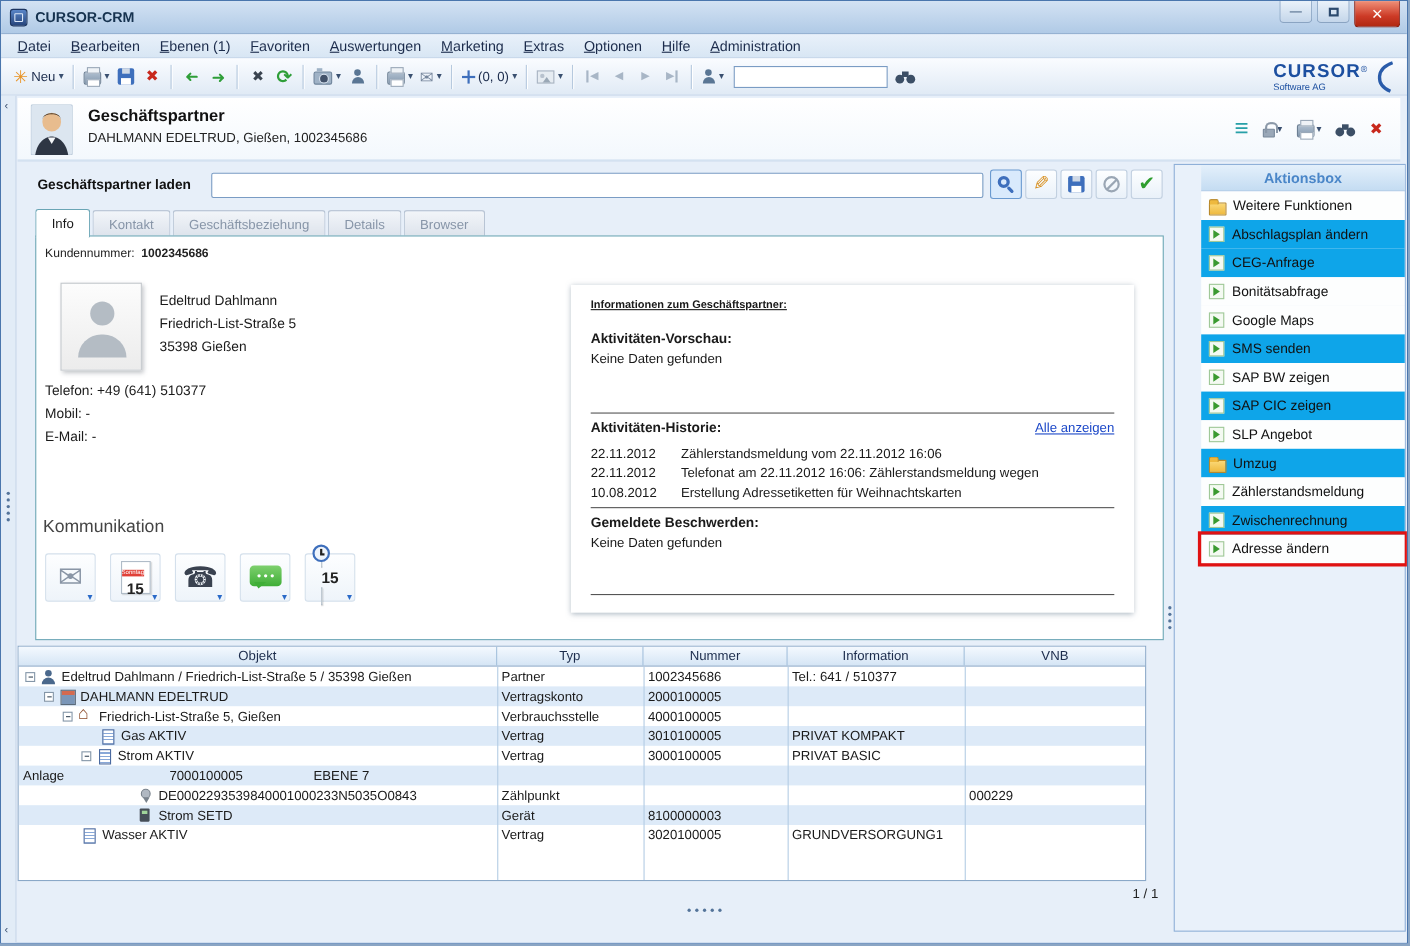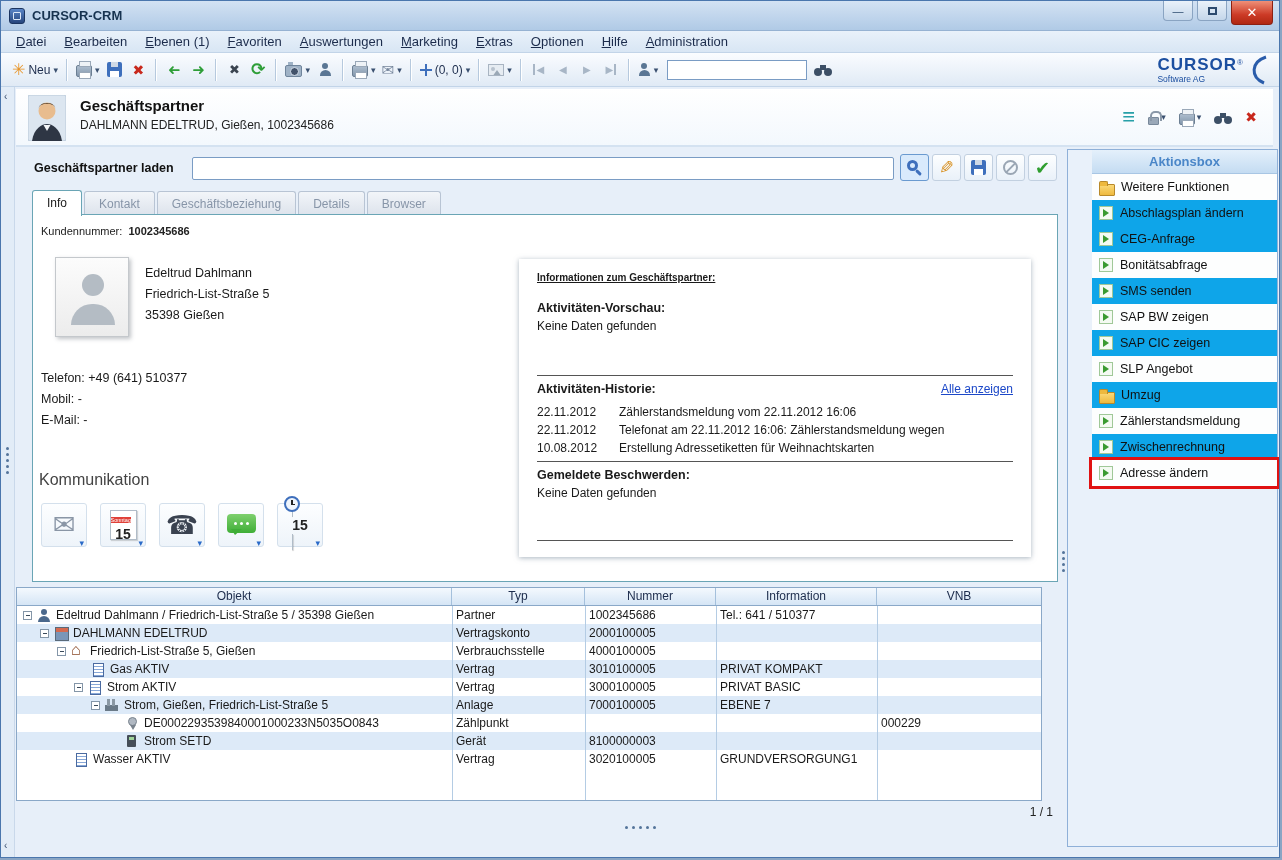--- a/index.html
+++ b/index.html
@@ -114,21 +114,21 @@
   .tab.active { background:#fff; color:#1a1a1a; border-color:#6aa5b5; top:1px; padding-bottom:6px; z-index:3; }
 
   
   .content { position:absolute; left:16px; top:63px; width:1026px; height:368px; background:#fff; border:1px solid #6aa5b5; z-index:2; }
   .kdn { position:absolute; left:8px; top:10px; font-size:11px; color:#222; }
   .kdn b { font-weight:bold; }
   .photo { position:absolute; left:22px; top:42px; width:74px; height:80px; background:linear-gradient(#fcfcfc,#ececec); border:1px solid #c4c8cc; box-shadow:2px 2px 4px rgba(80,90,100,.35); }
   .photo::before { content:""; position:absolute; left:26px; top:16px; width:22px; height:22px; border-radius:50%; background:#b4bcc4; }
   .photo::after { content:""; position:absolute; left:15px; bottom:11px; width:44px; height:21px; border-radius:22px 22px 0 0; background:#b4bcc4; }
   .addr { position:absolute; left:112px; top:48px; font-size:12.5px; line-height:21px; color:#1a1a1a; }
-  .contact { position:absolute; left:8px; top:130px; font-size:12.5px; line-height:21px;margin-top:23px; }
+  .contact { position:absolute; left:8px; top:130px; font-size:12.5px; line-height:21px; }
   .komm-label { position:absolute; left:6px; top:256px; font-size:16px; color:#444; }
   .comm-row { position:absolute; left:8px; top:288px; display:flex; gap:13px; }
   .comm-btn { width:46px; height:44px; background:linear-gradient(#fdfeff,#eef4fa); border:1px solid #d4e0ec; border-radius:3px; display:flex; align-items:center; justify-content:center; position:relative; cursor:default; }
   .comm-dd { position:absolute; right:2px; bottom:-2px; font-size:9px; color:#2a6ac8; }
   .comm-dd::before { content:"▾"; }
   .g-mail-big::before { content:"✉"; color:#8a96a6; font-size:27px; }
   .mini-cal { width:27px; height:30px; background:#fff; border:1px solid #b0bcc8; box-shadow:1px 1px 1px rgba(0,0,0,.15); }
   .mini-cal .head { height:9px; background:#e04038; color:#fff; font-size:5.5px; line-height:9px; text-align:center; overflow:hidden; }
   .mini-cal .day { font-size:14px; font-weight:bold; text-align:center; color:#222; line-height:19px; }
   .i-sms { width:29px; height:19px; background:linear-gradient(#7ed06e,#3fae37); border-radius:4px; position:relative; margin-bottom:4px; }
@@ -533,25 +533,20 @@
                 <span class="ticon icon-contract"></span>
                 <span>Strom AKTIV</span>
               </div>
               <div class="cell c-typ">Vertrag</div>
               <div class="cell c-nummer">3000100005</div>
               <div class="cell c-info">PRIVAT BASIC</div>
               <div class="cell c-vnb"></div>
             </div>
 
             <div class="trow i1" style="--ind: 4;">
-              <div class="cell c-objekt">
-                <span class="exp"></span>
-                <span class="ticon icon-plant"></span>
-                <span>Strom, Gießen, Friedrich-List-Straße 5</span>
-              </div>
               <div class="cell c-typ">Anlage</div>
               <div class="cell c-nummer">7000100005</div>
               <div class="cell c-info">EBENE 7</div>
               <div class="cell c-vnb"></div>
             </div>
 
             <div class="trow i0 leaf" style="--ind: 6;">
               <div class="cell c-objekt">
 
                 <span class="ticon icon-pin"></span>
@@ -618,20 +613,24 @@
           <div class="ak-item i1">
             <span class="ak-icon icon-action"></span>
             <span>CEG-Anfrage</span>
           </div>
 
           <div class="ak-item i0">
             <span class="ak-icon icon-action"></span>
             <span>Bonitätsabfrage</span>
           </div>
 
+          <div class="ak-item i0">
+            <span class="ak-icon icon-action"></span>
+            <span>Google Maps</span>
+          </div>
 
           <div class="ak-item i1">
             <span class="ak-icon icon-action"></span>
             <span>SMS senden</span>
           </div>
 
           <div class="ak-item i0">
             <span class="ak-icon icon-action"></span>
             <span>SAP BW zeigen</span>
           </div>

